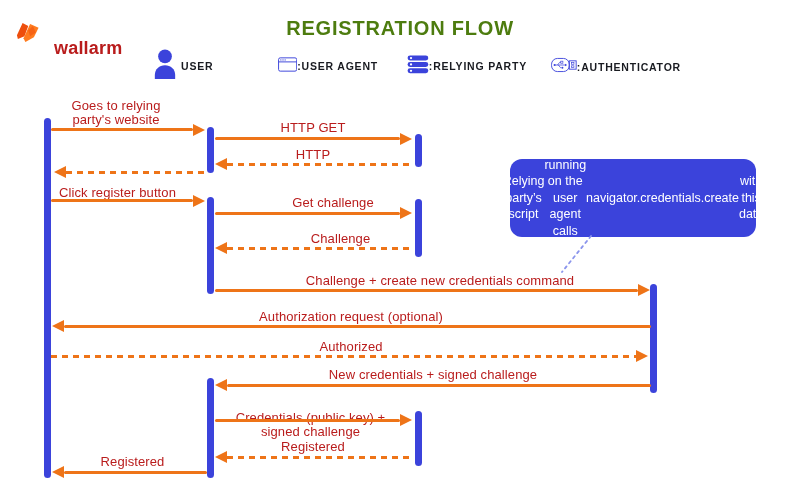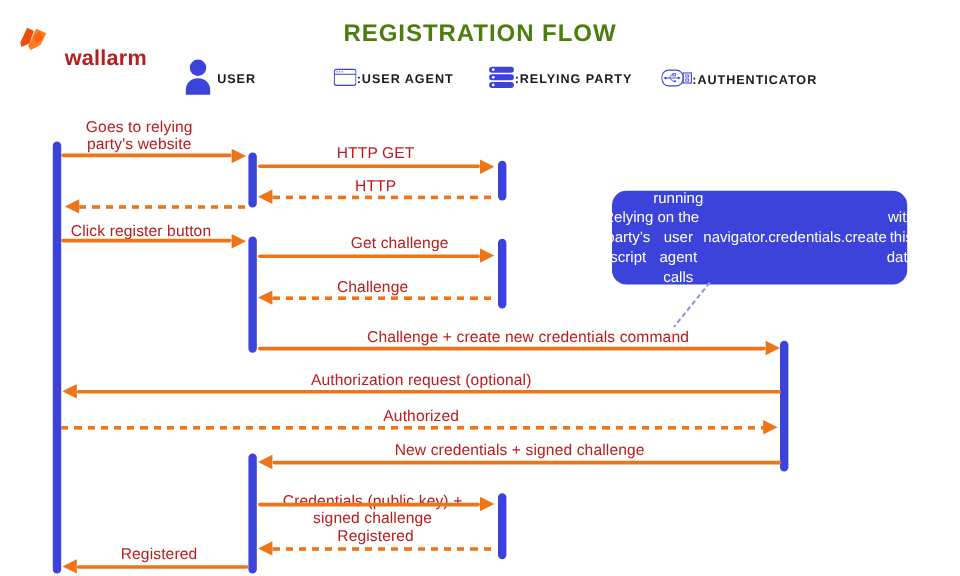--- a/index.html
+++ b/index.html
@@ -143,21 +143,21 @@
     <div class="head-right" style="left:193px;top:194.5px;"></div>
   </div>
 
   <div>
     <div class="msg-label" style="left:215px;top:196px;width:196px;margin-left:20px;">Get challenge</div>
     <div class="line-solid" style="left:215px;top:211.5px;width:185px;"></div>
     <div class="head-right" style="left:400px;top:207px;"></div>
   </div>
 
   <div>
-    <div class="msg-label" style="left:199px;top:232px;width:196px;padding-left:27px;">Challenge</div>
+    <div class="msg-label" style="left:229px;top:232px;width:196px;padding-left:27px;">Challenge</div>
     <div class="line-dashed" style="left:227px;top:246.5px;width:187px;"></div>
     <div class="head-left" style="left:215px;top:242px;"></div>
   </div>
 
   <div>
     <div class="msg-label" style="left:225px;top:274px;width:430px;">Challenge + create new credentials command</div>
     <div class="line-solid" style="left:215px;top:288.5px;width:423px;"></div>
     <div class="head-right" style="left:638px;top:284px;"></div>
   </div>
 

